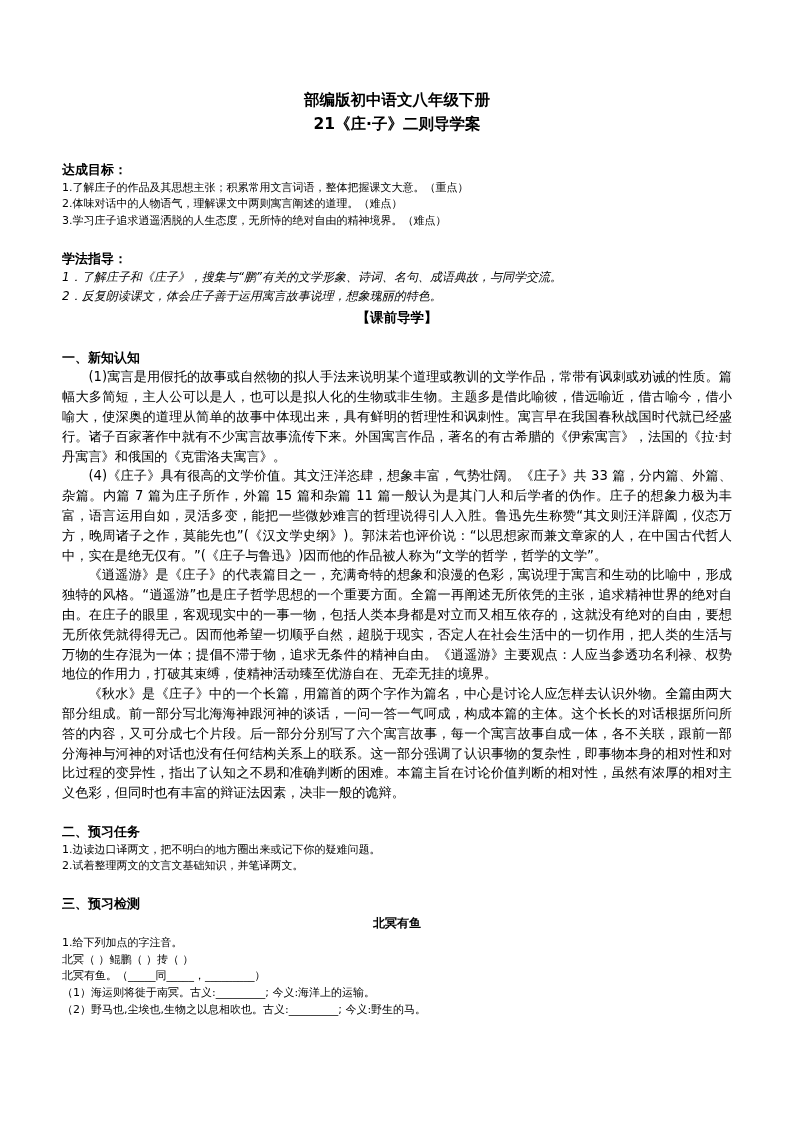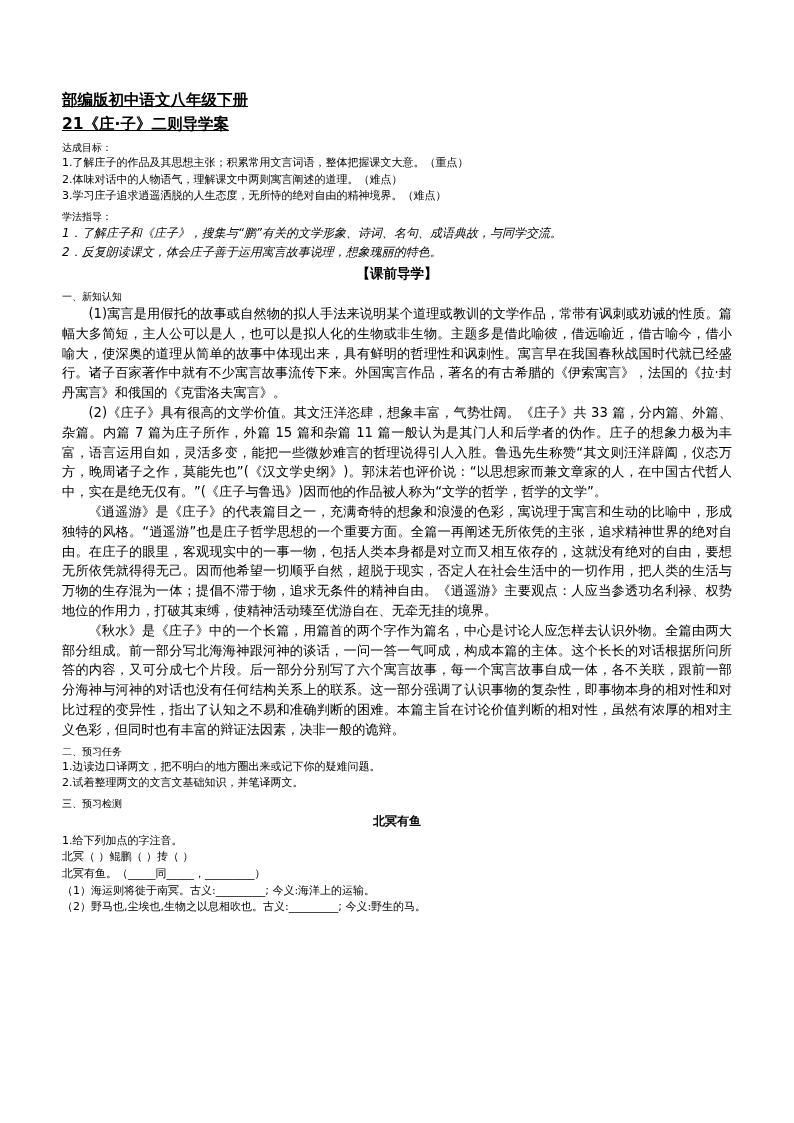--- a/index.html
+++ b/index.html
@@ -14,35 +14,34 @@
     color: #000000;
   }
   .page {
     width: 794px;
     height: 1123px;
     box-sizing: border-box;
     padding: 88px 62px 40px 62px;
     position: relative;
   }
   .title-block {
-    text-align: left;
+    text-align: center;
     font-weight: bold;
     font-size: 15.5px;
     line-height: 1.55;
-    margin-bottom: 4px;
-    text-decoration: underline;
+    margin-bottom: 24px;
   }
   .title-line {
     display: block;
   }
   .heading {
-    font-weight: normal;
-    font-size: 10px;
+    font-weight: bold;
+    font-size: 13px;
     line-height: 1.5;
-    margin-top: 4px;
+    margin-top: 19px;
   }
   .line {
     font-size: 11px;
     line-height: 1.52;
   }
   .indent-list {
     font-size: 12px;
     line-height: 1.55;
     padding-left: 0;
     font-style: italic;
@@ -84,21 +83,21 @@
   <div class="line">3.学习庄子追求逍遥洒脱的人生态度，无所恃的绝对自由的精神境界。（难点）</div>
 
   <div class="heading">学法指导：</div>
   <div class="indent-list">1．了解庄子和《庄子》，搜集与“鹏”有关的文学形象、诗词、名句、成语典故，与同学交流。</div>
   <div class="indent-list">2．反复朗读课文，体会庄子善于运用寓言故事说理，想象瑰丽的特色。</div>
 
   <div class="center-head">【课前导学】</div>
 
   <div class="heading">一、新知认知</div>
   <div class="para">(1)寓言是用假托的故事或自然物的拟人手法来说明某个道理或教训的文学作品，常带有讽刺或劝诫的性质。篇幅大多简短，主人公可以是人，也可以是拟人化的生物或非生物。主题多是借此喻彼，借远喻近，借古喻今，借小喻大，使深奥的道理从简单的故事中体现出来，具有鲜明的哲理性和讽刺性。寓言早在我国春秋战国时代就已经盛行。诸子百家著作中就有不少寓言故事流传下来。外国寓言作品，著名的有古希腊的《伊索寓言》，法国的《拉·封丹寓言》和俄国的《克雷洛夫寓言》。</div>
-  <div class="para">(2)《庄子》具有很高的文学价值。其文汪洋恣肆，想象丰富，气势壮阔。《庄子》共 33 篇，分内篇、外篇、杂篇。内篇 7 篇为庄子所作，外篇 15 篇和杂篇 11 篇一般认为是其门人和后学者的伪作。庄子的想象力极为丰富，语言运用自如，灵活多变，能把一些微妙难言的哲理说得引人入胜。鲁迅先生称赞“其文则汪洋辟阖，仪态万方，晚周诸子之作，莫能先也”(《汉文学史纲》)。郭沫若也评价说：“以思想家而兼文章家的人，在中国古代哲人中，实在是绝无仅有。”(《庄子与鲁迅》)因而他的作品被人称为“文学的哲学，哲学的文学”。</div>
+  <div class="para">(4)《庄子》具有很高的文学价值。其文汪洋恣肆，想象丰富，气势壮阔。《庄子》共 33 篇，分内篇、外篇、杂篇。内篇 7 篇为庄子所作，外篇 15 篇和杂篇 11 篇一般认为是其门人和后学者的伪作。庄子的想象力极为丰富，语言运用自如，灵活多变，能把一些微妙难言的哲理说得引人入胜。鲁迅先生称赞“其文则汪洋辟阖，仪态万方，晚周诸子之作，莫能先也”(《汉文学史纲》)。郭沫若也评价说：“以思想家而兼文章家的人，在中国古代哲人中，实在是绝无仅有。”(《庄子与鲁迅》)因而他的作品被人称为“文学的哲学，哲学的文学”。</div>
   <div class="para">《逍遥游》是《庄子》的代表篇目之一，充满奇特的想象和浪漫的色彩，寓说理于寓言和生动的比喻中，形成独特的风格。“逍遥游”也是庄子哲学思想的一个重要方面。全篇一再阐述无所依凭的主张，追求精神世界的绝对自由。在庄子的眼里，客观现实中的一事一物，包括人类本身都是对立而又相互依存的，这就没有绝对的自由，要想无所依凭就得得无己。因而他希望一切顺乎自然，超脱于现实，否定人在社会生活中的一切作用，把人类的生活与万物的生存混为一体；提倡不滞于物，追求无条件的精神自由。《逍遥游》主要观点：人应当参透功名利禄、权势地位的作用力，打破其束缚，使精神活动臻至优游自在、无牵无挂的境界。</div>
   <div class="para">《秋水》是《庄子》中的一个长篇，用篇首的两个字作为篇名，中心是讨论人应怎样去认识外物。全篇由两大部分组成。前一部分写北海海神跟河神的谈话，一问一答一气呵成，构成本篇的主体。这个长长的对话根据所问所答的内容，又可分成七个片段。后一部分分别写了六个寓言故事，每一个寓言故事自成一体，各不关联，跟前一部分海神与河神的对话也没有任何结构关系上的联系。这一部分强调了认识事物的复杂性，即事物本身的相对性和对比过程的变异性，指出了认知之不易和准确判断的困难。本篇主旨在讨论价值判断的相对性，虽然有浓厚的相对主义色彩，但同时也有丰富的辩证法因素，决非一般的诡辩。</div>
 
   <div class="heading">二、预习任务</div>
   <div class="line">1.边读边口译两文，把不明白的地方圈出来或记下你的疑难问题。</div>
   <div class="line">2.试着整理两文的文言文基础知识，并笔译两文。</div>
 
   <div class="heading">三、预习检测</div>
   <div class="sub-center">北冥有鱼</div>
   <div class="line">1.给下列加点的字注音。</div>

